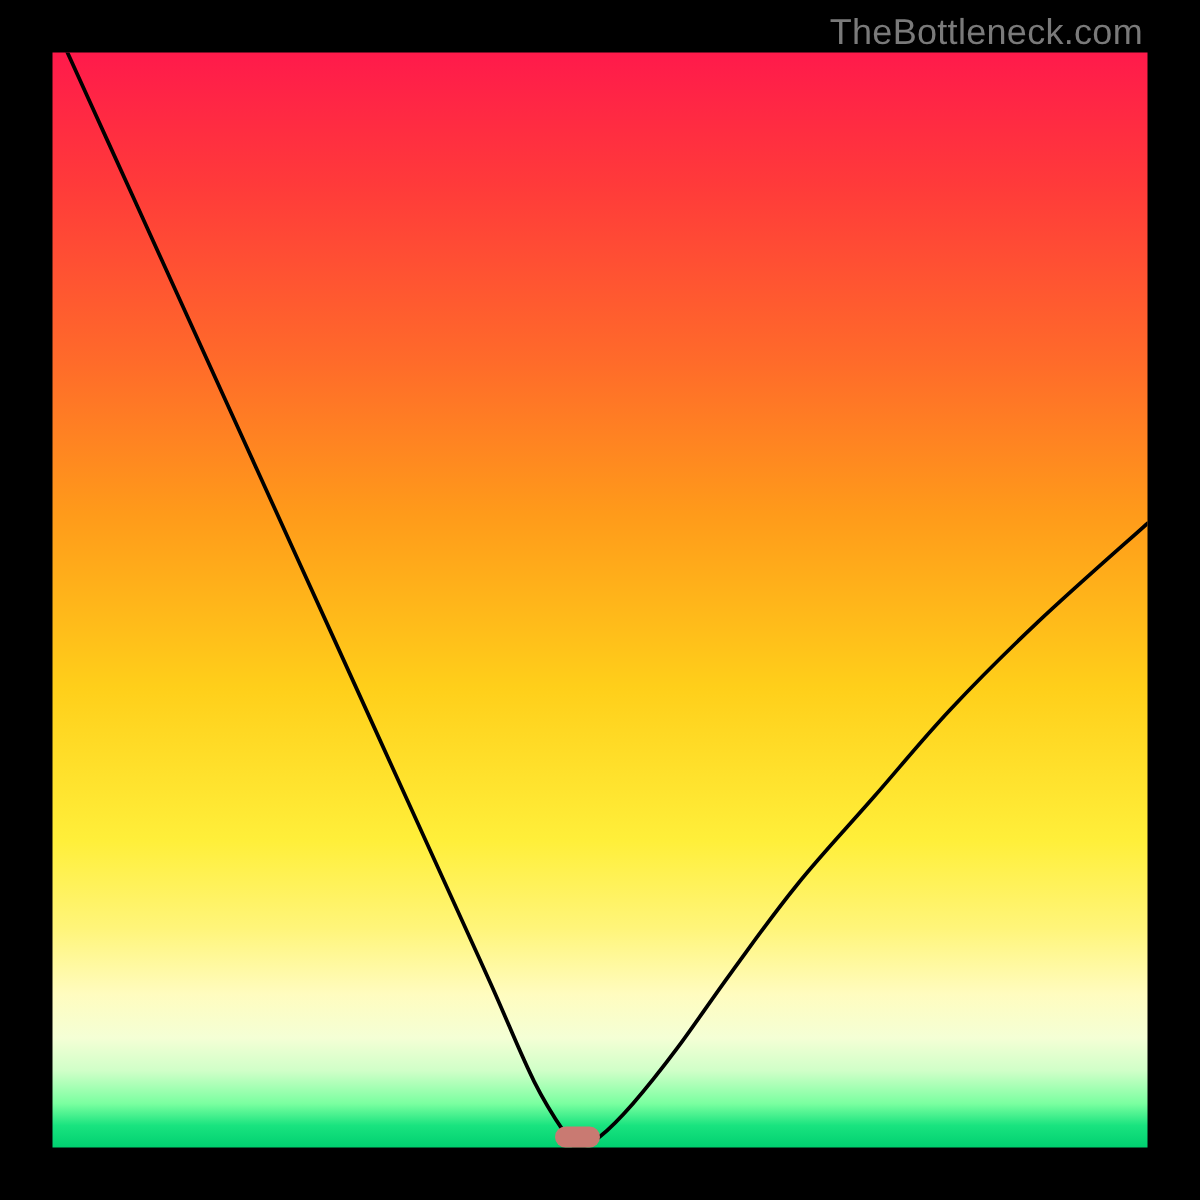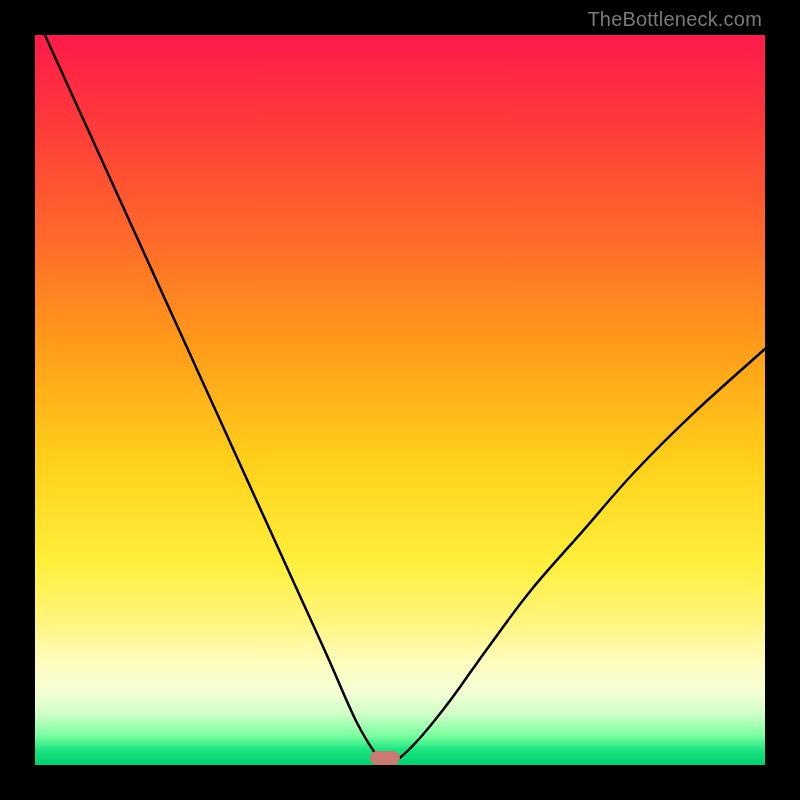--- a/index.html
+++ b/index.html
@@ -39,21 +39,21 @@
       #7affa0 96%,
       #19e37f 98%,
       #00d070 100%
     );
   }
   .watermark {
     position: absolute;
     top: 8px;
     right: 38px;
     color: #7a7a7a;
-    font-size: 20px;
+    font-size: 24px;
     font-weight: 500;
     letter-spacing: 0.2px;
     user-select: none;
   }
   .curve-svg {
     position: absolute;
     left: 0;
     top: 0;
   }
   .marker {

